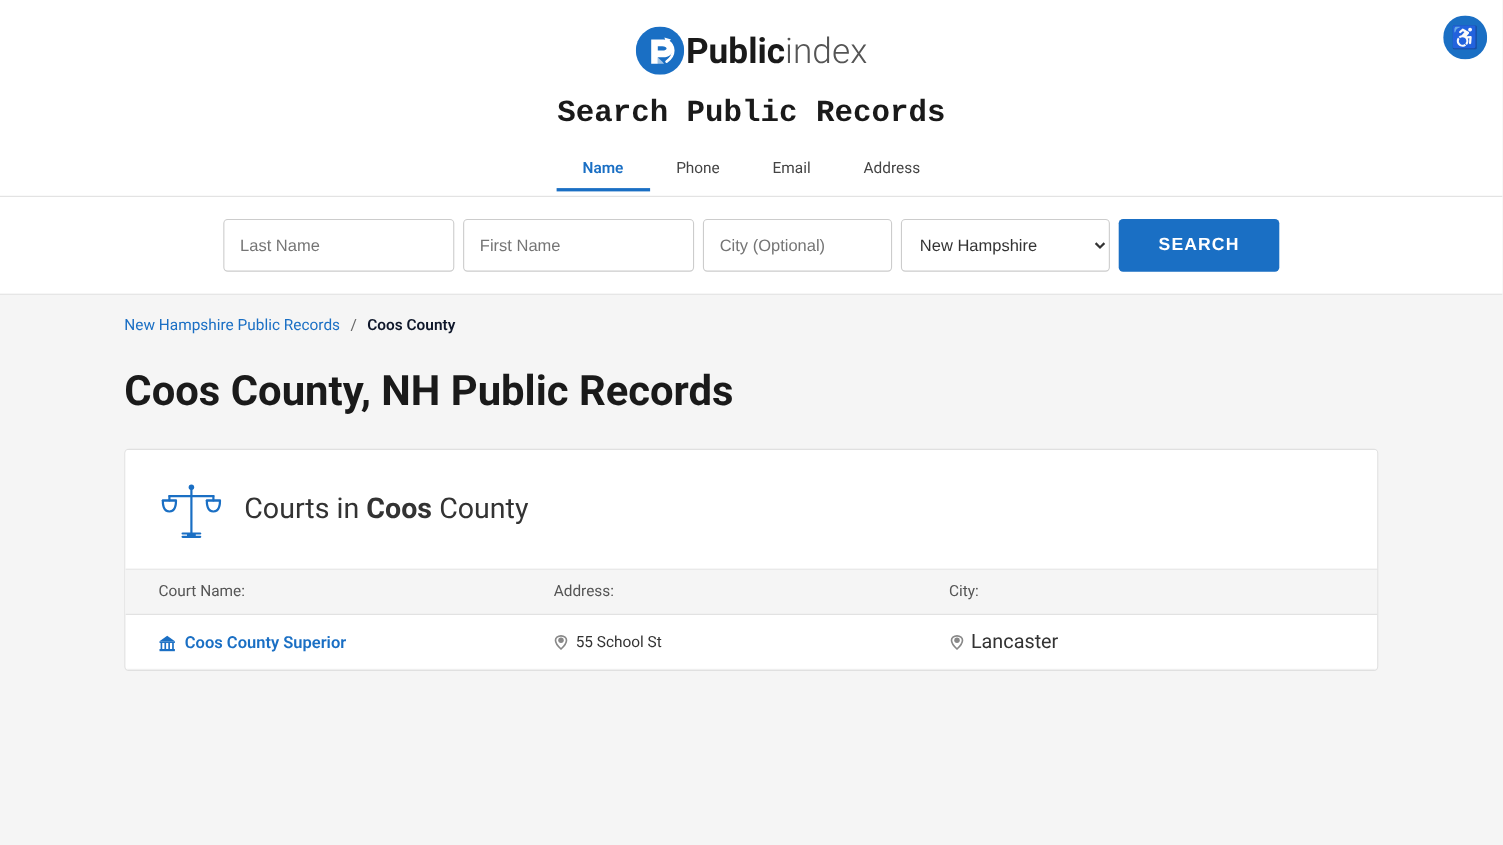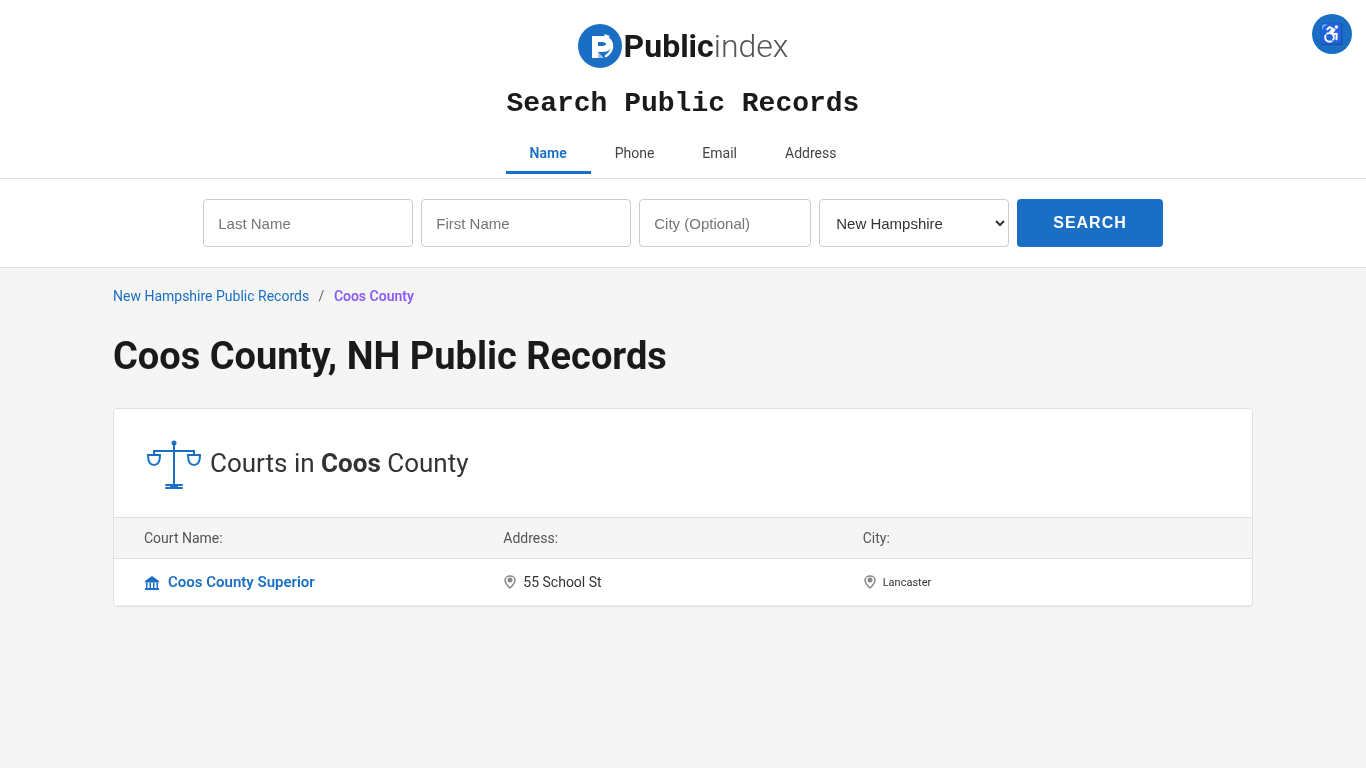--- a/index.html
+++ b/index.html
@@ -154,21 +154,21 @@
       text-decoration: none;
     }
 
     .breadcrumb .separator {
       margin: 0 6px;
       color: #666;
     }
 
     .breadcrumb .current {
       font-weight: 600;
-      color: #8b5cf6;
+      color: #0f172a;
     }
 
     
     .county-heading {
       font-size: 38px;
       font-weight: 700;
       color: #1a1a1a;
       margin-bottom: 30px;
     }
 
@@ -176,21 +176,21 @@
     .courts-section {
       background: #fff;
       border: 1px solid #e0e0e0;
       border-radius: 4px;
       overflow: hidden;
     }
 
     .section-header {
       display: flex;
       align-items: center;
-      gap: 6px;
+      gap: 18px;
       padding: 24px 30px;
       background: #fff;
       border-bottom: 1px solid #e0e0e0;
     }
 
     .section-icon {
       width: 60px;
       height: 60px;
       flex-shrink: 0;
     }
@@ -247,21 +247,21 @@
       align-items: center;
       gap: 6px;
       font-size: 14px;
       color: #333;
     }
 
     .city-cell {
       display: flex;
       align-items: center;
       gap: 6px;
-      font-size: 11px;
+      font-size: 18px;
       color: #333;
       text-align: right;
     }
 
     
     .accessibility-btn {
       position: fixed;
       top: 14px;
       right: 14px;
       width: 40px;

